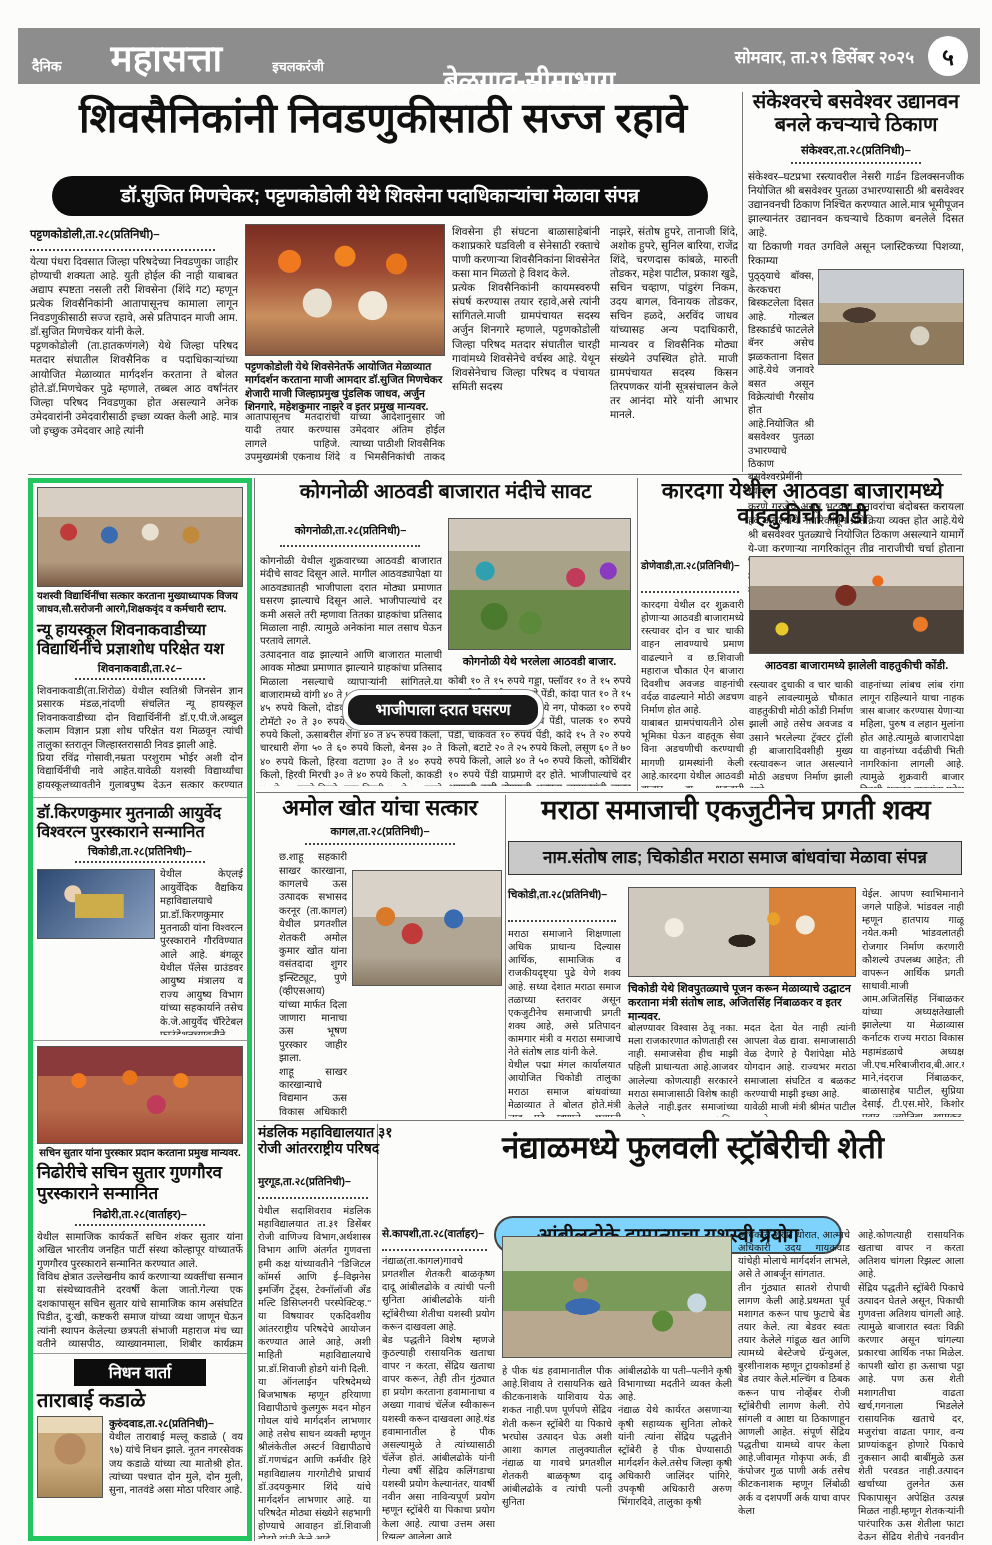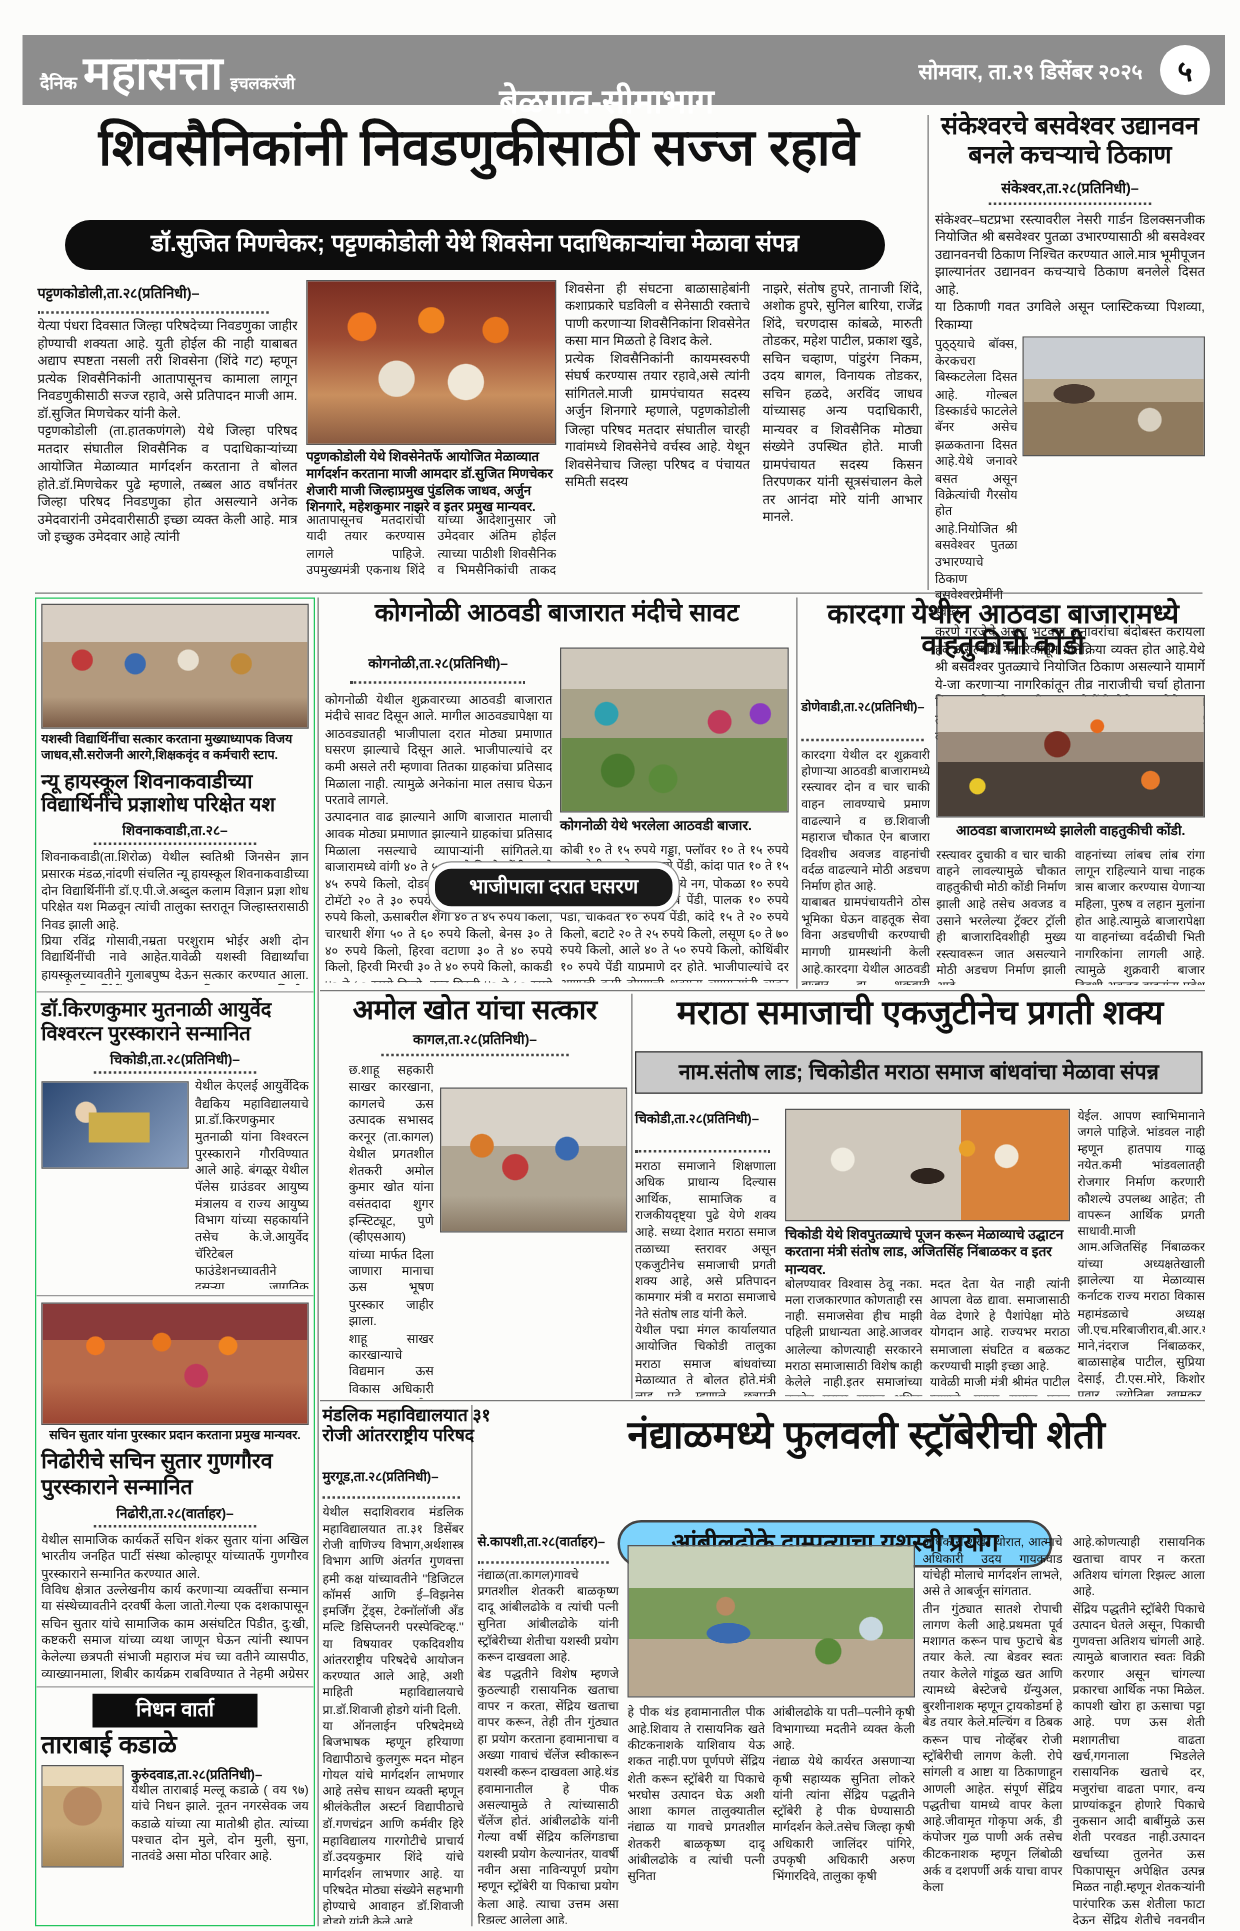--- a/index.html
+++ b/index.html
@@ -10,37 +10,37 @@
   .bodytext{font-size:10.5px;line-height:1.34;text-align:justify;white-space:pre-line;overflow:hidden;}
   .cap{font-weight:bold;font-size:10.5px;line-height:1.28;}
   .dl{font-weight:bold;font-size:11.5px;}
   .dots{border-bottom:2px dotted #444;height:2px;margin:3px 0 5px;}
   .hc{font-weight:bold;text-align:center;line-height:1.15;}
   .vrule{width:1px;background:#777;}
   .hrule{height:1px;background:#777;}
   
   .masthead{left:18px;top:28px;width:962px;height:56px;background:#8d8d8d;color:#fff;
             display:flex;align-items:center;}
-  .mast-left{display:flex;align-items:baseline;padding-left:14px;white-space:nowrap;}
+  .mast-left{display:flex;align-items:baseline;padding-left:14px;white-space:nowrap;gap:44px;}
   .mast-daily{font-size:14px;font-weight:bold;margin-right:5px;}
   .mast-title{font-size:37px;font-weight:bold;letter-spacing:0;}
   .mast-city{font-size:13px;font-weight:bold;margin-left:6px;}
   .mast-center{flex:1;text-align:center;font-size:27px;font-weight:bold;margin-top:46px;}
   .mast-date{font-size:17px;font-weight:bold;padding-right:14px;white-space:nowrap;}
   .page-circle{width:40px;height:40px;border-radius:50%;background:#fff;color:#111;
                font-size:23px;font-weight:bold;display:flex;align-items:center;justify-content:center;
                margin-right:12px;flex:0 0 auto;}
   
   .lead-headline{left:28px;top:96px;width:710px;font-size:41px;font-weight:bold;text-align:center;
                  white-space:nowrap;line-height:1.1;}
   .lead-subpill{left:52px;top:176px;width:656px;height:40px;background:#0d0d0d;color:#fff;
                 border-radius:22px;font-size:19px;font-weight:bold;text-align:center;line-height:40px;
                 white-space:nowrap;overflow:hidden;}
   
-  .leftcol{left:28px;top:478px;width:224px;height:1063px;border:1px solid #22c55e;box-sizing:border-box;
+  .leftcol{left:28px;top:478px;width:224px;height:1063px;border:5px solid #22c55e;box-sizing:border-box;
            padding:4px;overflow:hidden;}
   .sep{border-top:1px solid #999;margin:5px -4px;}
   .lc-h{font-weight:bold;text-align:left;line-height:1.2;}
   .lc-dl{font-weight:bold;font-size:11px;text-align:center;margin-top:2px;}
   .lc-dots{border-bottom:2px dotted #444;width:130px;margin:3px auto 4px;}
   .nidhan-label{width:132px;height:27px;background:#0d0d0d;color:#fff;font-size:16px;font-weight:bold;
                 text-align:center;line-height:27px;margin:2px auto;}
   
   .blackpill{background:#1a1a1a;color:#fff;font-weight:bold;text-align:center;border-radius:18px;
              border:5px solid #fff;box-shadow:0 0 0 1px #888;}
@@ -181,21 +181,21 @@
     <div class="abs dots" style="left:22px;top:62px;width:140px;"></div>
     <div class="abs bodytext" style="left:2px;top:76px;width:182px;height:232px;font-size:10px;">कोगनोळी येथील शुक्रवारच्या आठवडी बाजारात मंदीचे सावट दिसून आले. मागील आठवड्यापेक्षा या आठवड्यातही भाजीपाला दरात मोठ्या प्रमाणात घसरण झाल्याचे दिसून आले. भाजीपाल्यांचे दर कमी असले तरी म्हणावा तितका ग्राहकांचा प्रतिसाद मिळाला नाही. त्यामुळे अनेकांना माल तसाच घेऊन परतावे लागले.
 उत्पादनात वाढ झाल्याने आणि बाजारात मालाची आवक मोठ्या प्रमाणात झाल्याने ग्राहकांचा प्रतिसाद मिळाला नसल्याचे व्यापाऱ्यांनी सांगितले.या बाजारामध्ये वांगी ४० ते ५० रुपये किलो, भेंडी ४० ते ४५ रुपये किलो, दोडका ५० ते ६० रुपये किलो, टोमॅटो २० ते ३० रुपये किलो, कारली ३० ते ४० रुपये किलो, ऊसाबरील शेंगा ४० ते ४५ रुपये किलो, चारधारी शेंगा ५० ते ६० रुपये किलो, बेनस ३० ते ४० रुपये किलो, हिरवा वटाणा ३० ते ४० रुपये किलो, हिरवी मिरची ३० ते ४० रुपये किलो, काकडी ४० ते ५० रुपये किलो, ढब्बू मिरची ४० ते ५० रुपये किलो,</div>
     <div class="abs ph" style="left:190px;top:40px;width:183px;height:132px;background:
            radial-gradient(circle at 25% 75%, #4a7a2e 0 13px, transparent 14px),
            radial-gradient(circle at 45% 80%, #5a8a3a 0 11px, transparent 12px),
            radial-gradient(circle at 70% 45%, #c03a5a 0 9px, transparent 10px),
            radial-gradient(circle at 20% 40%, #2ea0b0 0 9px, transparent 10px),
            radial-gradient(circle at 88% 40%, #8a3ac0 0 8px, transparent 9px),
            linear-gradient(180deg,#cfc8bb 0 25%, #a8a289 25% 55%, #6b8a4a 55% 100%);"></div>
-    <div class="abs cap" style="left:190px;top:176px;width:183px;font-size:11px;">कोगनोळी येथे भरलेला आठवडी बाजार.</div>
+    <div class="abs cap" style="left:190px;top:176px;width:183px;text-align:center;font-size:11px;">कोगनोळी येथे भरलेला आठवडी बाजार.</div>
     <div class="abs bodytext" style="left:190px;top:196px;width:183px;height:112px;font-size:10px;">कोबी १० ते १५ रुपये गड्डा, फ्लॉवर १० ते १५ रुपये गड्डा, मेथी १० ते १५ रुपये पेंडी, कांदा पात १० ते १५ रुपये, दुधी भोपळा १० रुपये नग, पोकळा १० रुपये पेंडी, शेपू भाजी १० रुपये पेंडी, पालक १० रुपये पेंडी, चाकवत १० रुपये पेंडी, कांदे १५ ते २० रुपये किलो, बटाटे २० ते २५ रुपये किलो, लसूण ६० ते ७० रुपये किलो, आले ४० ते ५० रुपये किलो, कोथिंबीर १० रुपये पेंडी याप्रमाणे दर होते. भाजीपाल्यांचे दर आणखी कमी होण्याची शक्यता व्यापाऱ्यांनी व्यक्त केली.</div>
     <div class="abs blackpill" style="left:85px;top:212px;width:190px;height:30px;font-size:16px;line-height:30px;z-index:3;">भाजीपाला दरात घसरण</div>
   </div>
 
   <div class="abs" style="left:641px;top:478px;width:323px;height:312px;">
     <div class="abs hc" style="left:0;top:0;width:100%;font-size:22px;">कारदगा येथील आठवडा बाजारामध्ये वाहतुकीची कोंडी</div>
     <div class="abs dl" style="left:0;top:80px;width:104px;font-size:10px;">डोणेवाडी,ता.२८(प्रतिनिधी)–</div>
     <div class="abs dots" style="left:0;top:108px;width:98px;"></div>
     <div class="abs bodytext" style="left:0;top:120px;width:103px;height:190px;font-size:9.8px;">कारदगा येथील दर शुक्रवारी होणाऱ्या आठवडी बाजारामध्ये रस्त्यावर दोन व चार चाकी वाहन लावण्याचे प्रमाण वाढल्याने व छ.शिवाजी महाराज चौकात ऐन बाजारा दिवशीच अवजड वाहनांची वर्दळ वाढल्याने मोठी अडचण निर्माण होत आहे.
 याबाबत ग्रामपंचायतीने ठोस भूमिका घेऊन वाहतूक सेवा विना अडचणीची करण्याची मागणी ग्रामस्थांनी केली आहे.कारदगा येथील आठवडी बाजार हा शुक्रवारी असतो.आसपासच्या गावातील अनेक व्यापारी व नागरिक बाजार करण्यासाठी येत असतात पण छ.शिवाजी महाराज चौकामध्ये</div>

